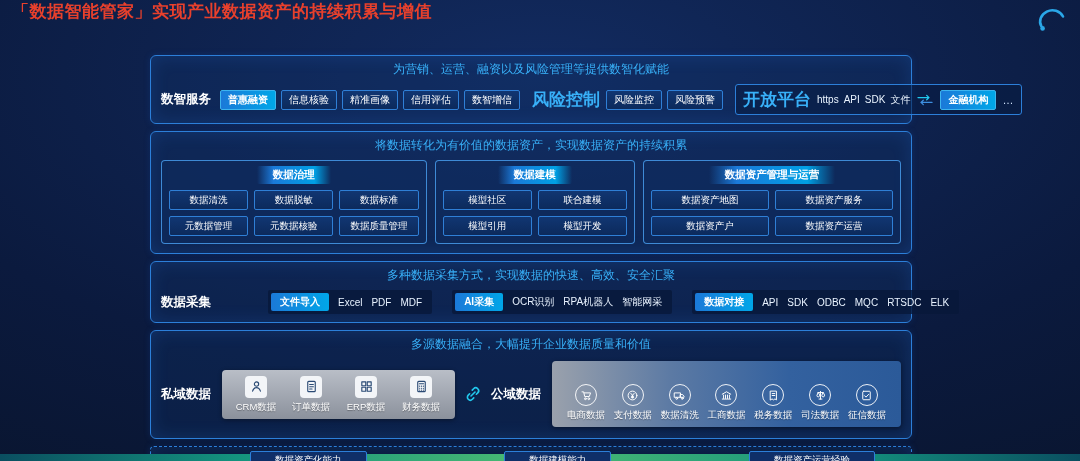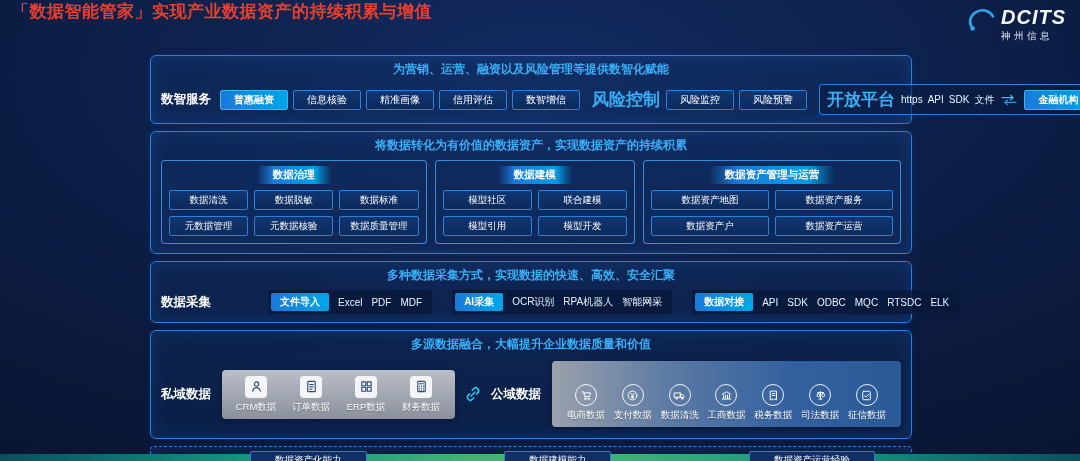--- a/index.html
+++ b/index.html
@@ -17,26 +17,26 @@
   .logo { position:absolute; right:14px; top:7px; display:flex; align-items:flex-start; gap:5px; }
   .logo-text { display:flex; flex-direction:column; line-height:1; }
   .logo-brand { font-size:20px; font-weight:bold; font-style:italic; letter-spacing:1px; color:#f4f8ff; }
   .logo-sub { font-size:9.5px; letter-spacing:3.5px; color:#dfe9f8; margin-top:4px; }
 
   
   .main { position:absolute; left:150px; top:55px; width:762px; }
   .band { border:1px solid #2c7fd9; border-radius:6px; margin-bottom:7px; position:relative;
     background:rgba(18,52,110,.30);
     box-shadow: inset 0 0 18px rgba(40,120,230,.20), 0 0 6px rgba(20,80,180,.25); }
-  .band-heading { text-align:center; font-size:12px; font-weight:bold; color:#38b0f8; padding-top:5px; }
+  .band-heading { text-align:center; font-size:12px; font-weight:normal; color:#38b0f8; padding-top:5px; }
 
   .row { display:flex; align-items:center; gap:6px; padding:6px 10px 8px; white-space:nowrap; }
   .sec-label { font-size:12.5px; font-weight:bold; color:#fff; margin-right:3px; }
   .btn-row { display:inline-flex; gap:5px; align-items:center; }
-  .btn { display:inline-block; font-size:10px; color:#fff; padding:2px 13px; border-radius:2px;
+  .btn { display:inline-block; font-size:10px; color:#fff; padding:2px 7px; border-radius:2px;
     border:1px solid #2f7fd6; background:linear-gradient(180deg,#113672,#0c2a5c); }
   .btn.hl { background:linear-gradient(90deg,#1b79d8,#00a6e8); border-color:#3cb4ef; font-weight:bold; }
   .blue-label { color:#38b0f8; font-weight:bold; font-size:17px; margin-left:6px; }
   .op-box { margin-left:6px; border:1px solid #2c7fd9; border-radius:3px; display:inline-flex;
     align-items:center; gap:6px; padding:3px 7px; background:rgba(8,28,66,.55); }
   .op-box .blue-label { margin-left:0; }
   .op-item { font-size:10px; color:#eaf4ff; }
   .op-more { font-size:11px; color:#cfe3fb; letter-spacing:1px; }
   .op-arrow { display:grid; place-items:center; }
 
@@ -99,24 +99,20 @@
 <div class="stage">
 
   <div class="title">「数据智能管家」实现产业数据资产的持续积累与增值</div>
 
   <div class="logo">
     <span>
       <svg width="32" height="27" viewBox="0 0 32 27" fill="none">
         <path d="M29 9.5C26.2 3.8 18.8 1.6 12.8 4.6 6.8 7.6 4.4 14.2 7.4 19.4" stroke="#2aa7e8" stroke-width="2.6" stroke-linecap="round"></path>
         <circle cx="8.6" cy="21.4" r="2.3" fill="#2aa7e8"></circle>
       </svg>
-    </span>
-    <span class="logo-text">
-      <span class="logo-brand">DCITS</span>
-      <span class="logo-sub">神州信息</span>
     </span>
   </div>
 
   <div class="main">
 
     <section class="band">
       <div class="band-heading">为营销、运营、融资以及风险管理等提供数智化赋能</div>
       <div class="row">
         <span class="sec-label">数智服务</span>
         <span class="btn-row">

